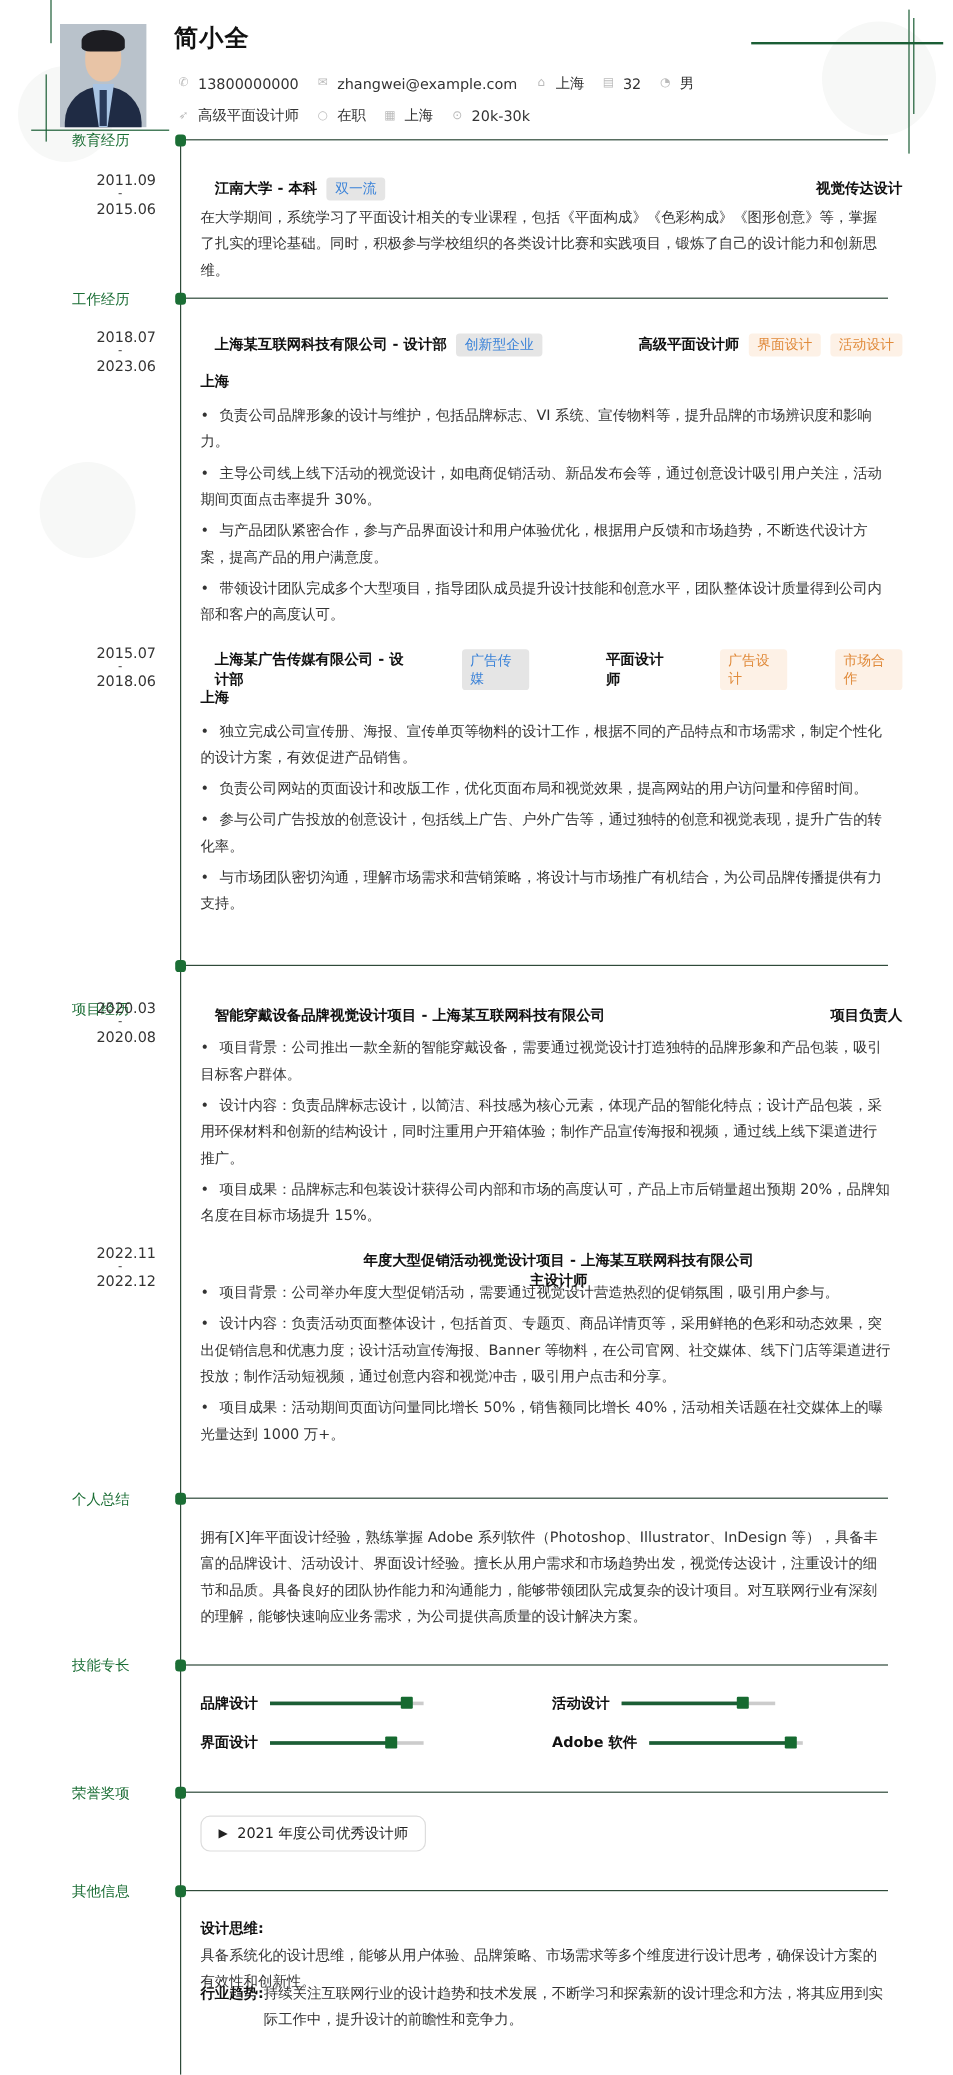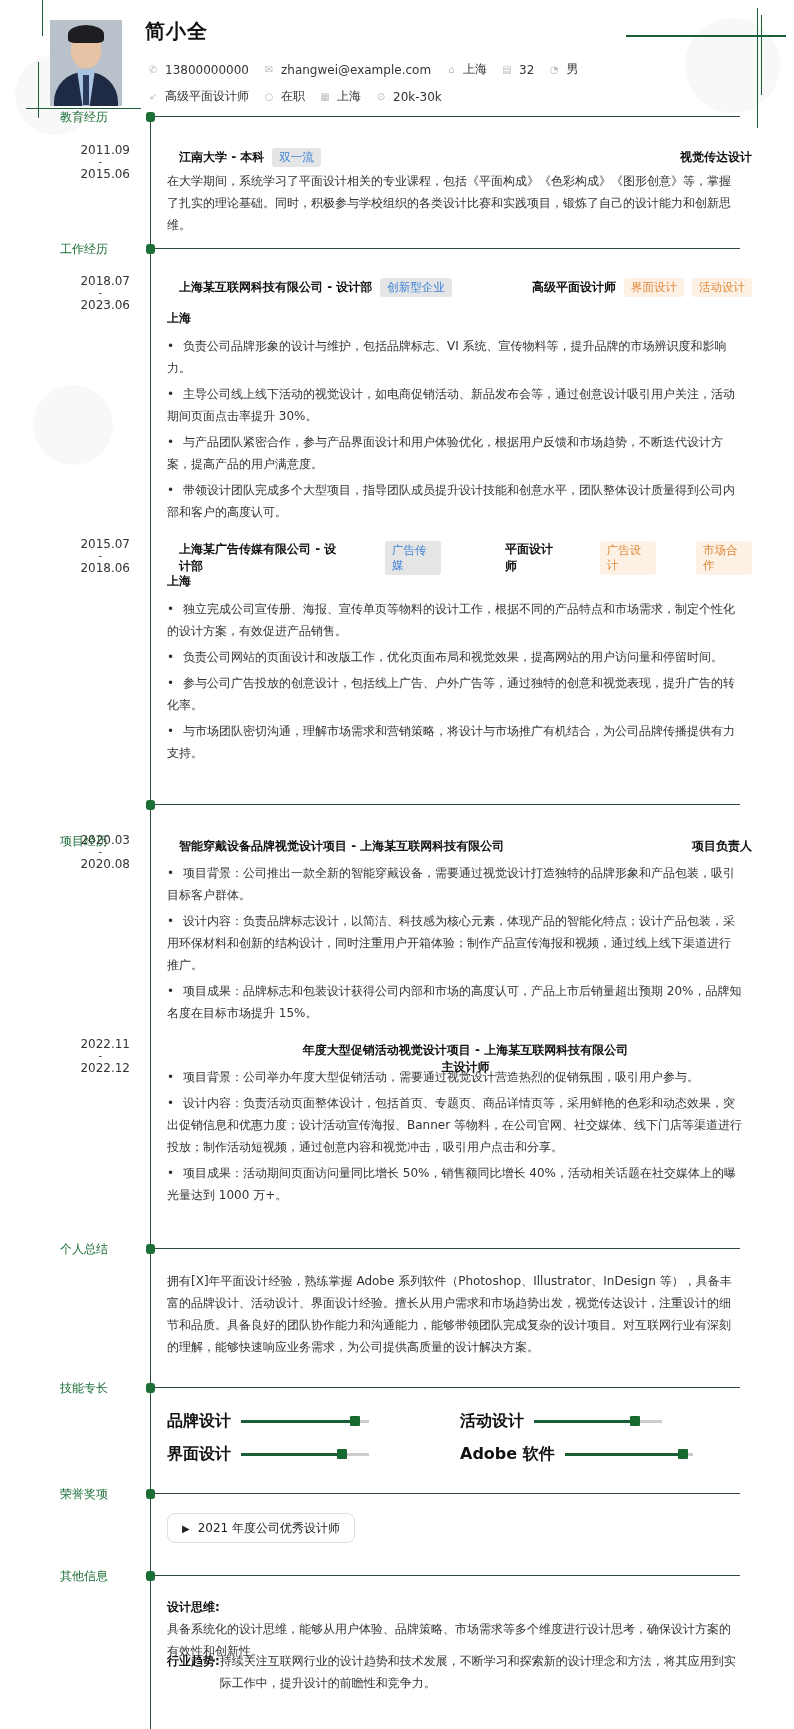--- a/index.html
+++ b/index.html
@@ -39,21 +39,21 @@
   .tag { display: inline-block; font-size: 11.5px; font-weight: normal; padding: 2px 7px; border-radius: 3px; margin-left: 8px; }
   .tag.blue { background: #e5e5e5; color: #3a82d8; }
   .tag.orange { background: #fdf1e6; color: #e08a3a; }
 
   .loc { position: absolute; left: 167px; font-size: 12px; font-weight: bold; color: #111; }
   .para { position: absolute; left: 167px; width: 575px; font-size: 12px; line-height: 22px; color: #333; }
   .bullets { position: absolute; left: 167px; width: 575px; list-style: none; }
   .bullets li { font-size: 12px; line-height: 22px; color: #333; margin-bottom: 4px; }
   .bullets li::before { content: "•"; display: inline-block; width: 16px; color: #333; }
 
-  .skill { position: absolute; display: flex; align-items: center; font-size: 16px; font-weight: bold; color: #111; }
+  .skill { position: absolute; display: flex; align-items: center; font-size: 12px; font-weight: bold; color: #111; }
   .skill .track { position: relative; height: 3px; background: #ccc; margin-left: 10px; }
   .skill .fill { position: absolute; left: 0; top: 0; height: 3px; background: #1b5e35; }
   .skill .thumb { position: absolute; top: -4px; width: 10px; height: 10px; background: #166a30; border-radius: 1px; }
 
   .award { position: absolute; left: 167px; top: 1513px; height: 30px; padding: 0 14px; border: 1px solid #ddd; border-radius: 8px; display: flex; align-items: center; font-size: 12px; color: #222; }
   .award .tri { font-size: 10px; margin-right: 8px; }
 
   .other { position: absolute; left: 167px; width: 575px; display: flex; font-size: 12px; line-height: 22px; color: #333; }
   .other .lbl { font-weight: bold; color: #111; white-space: nowrap; }
 </style>

